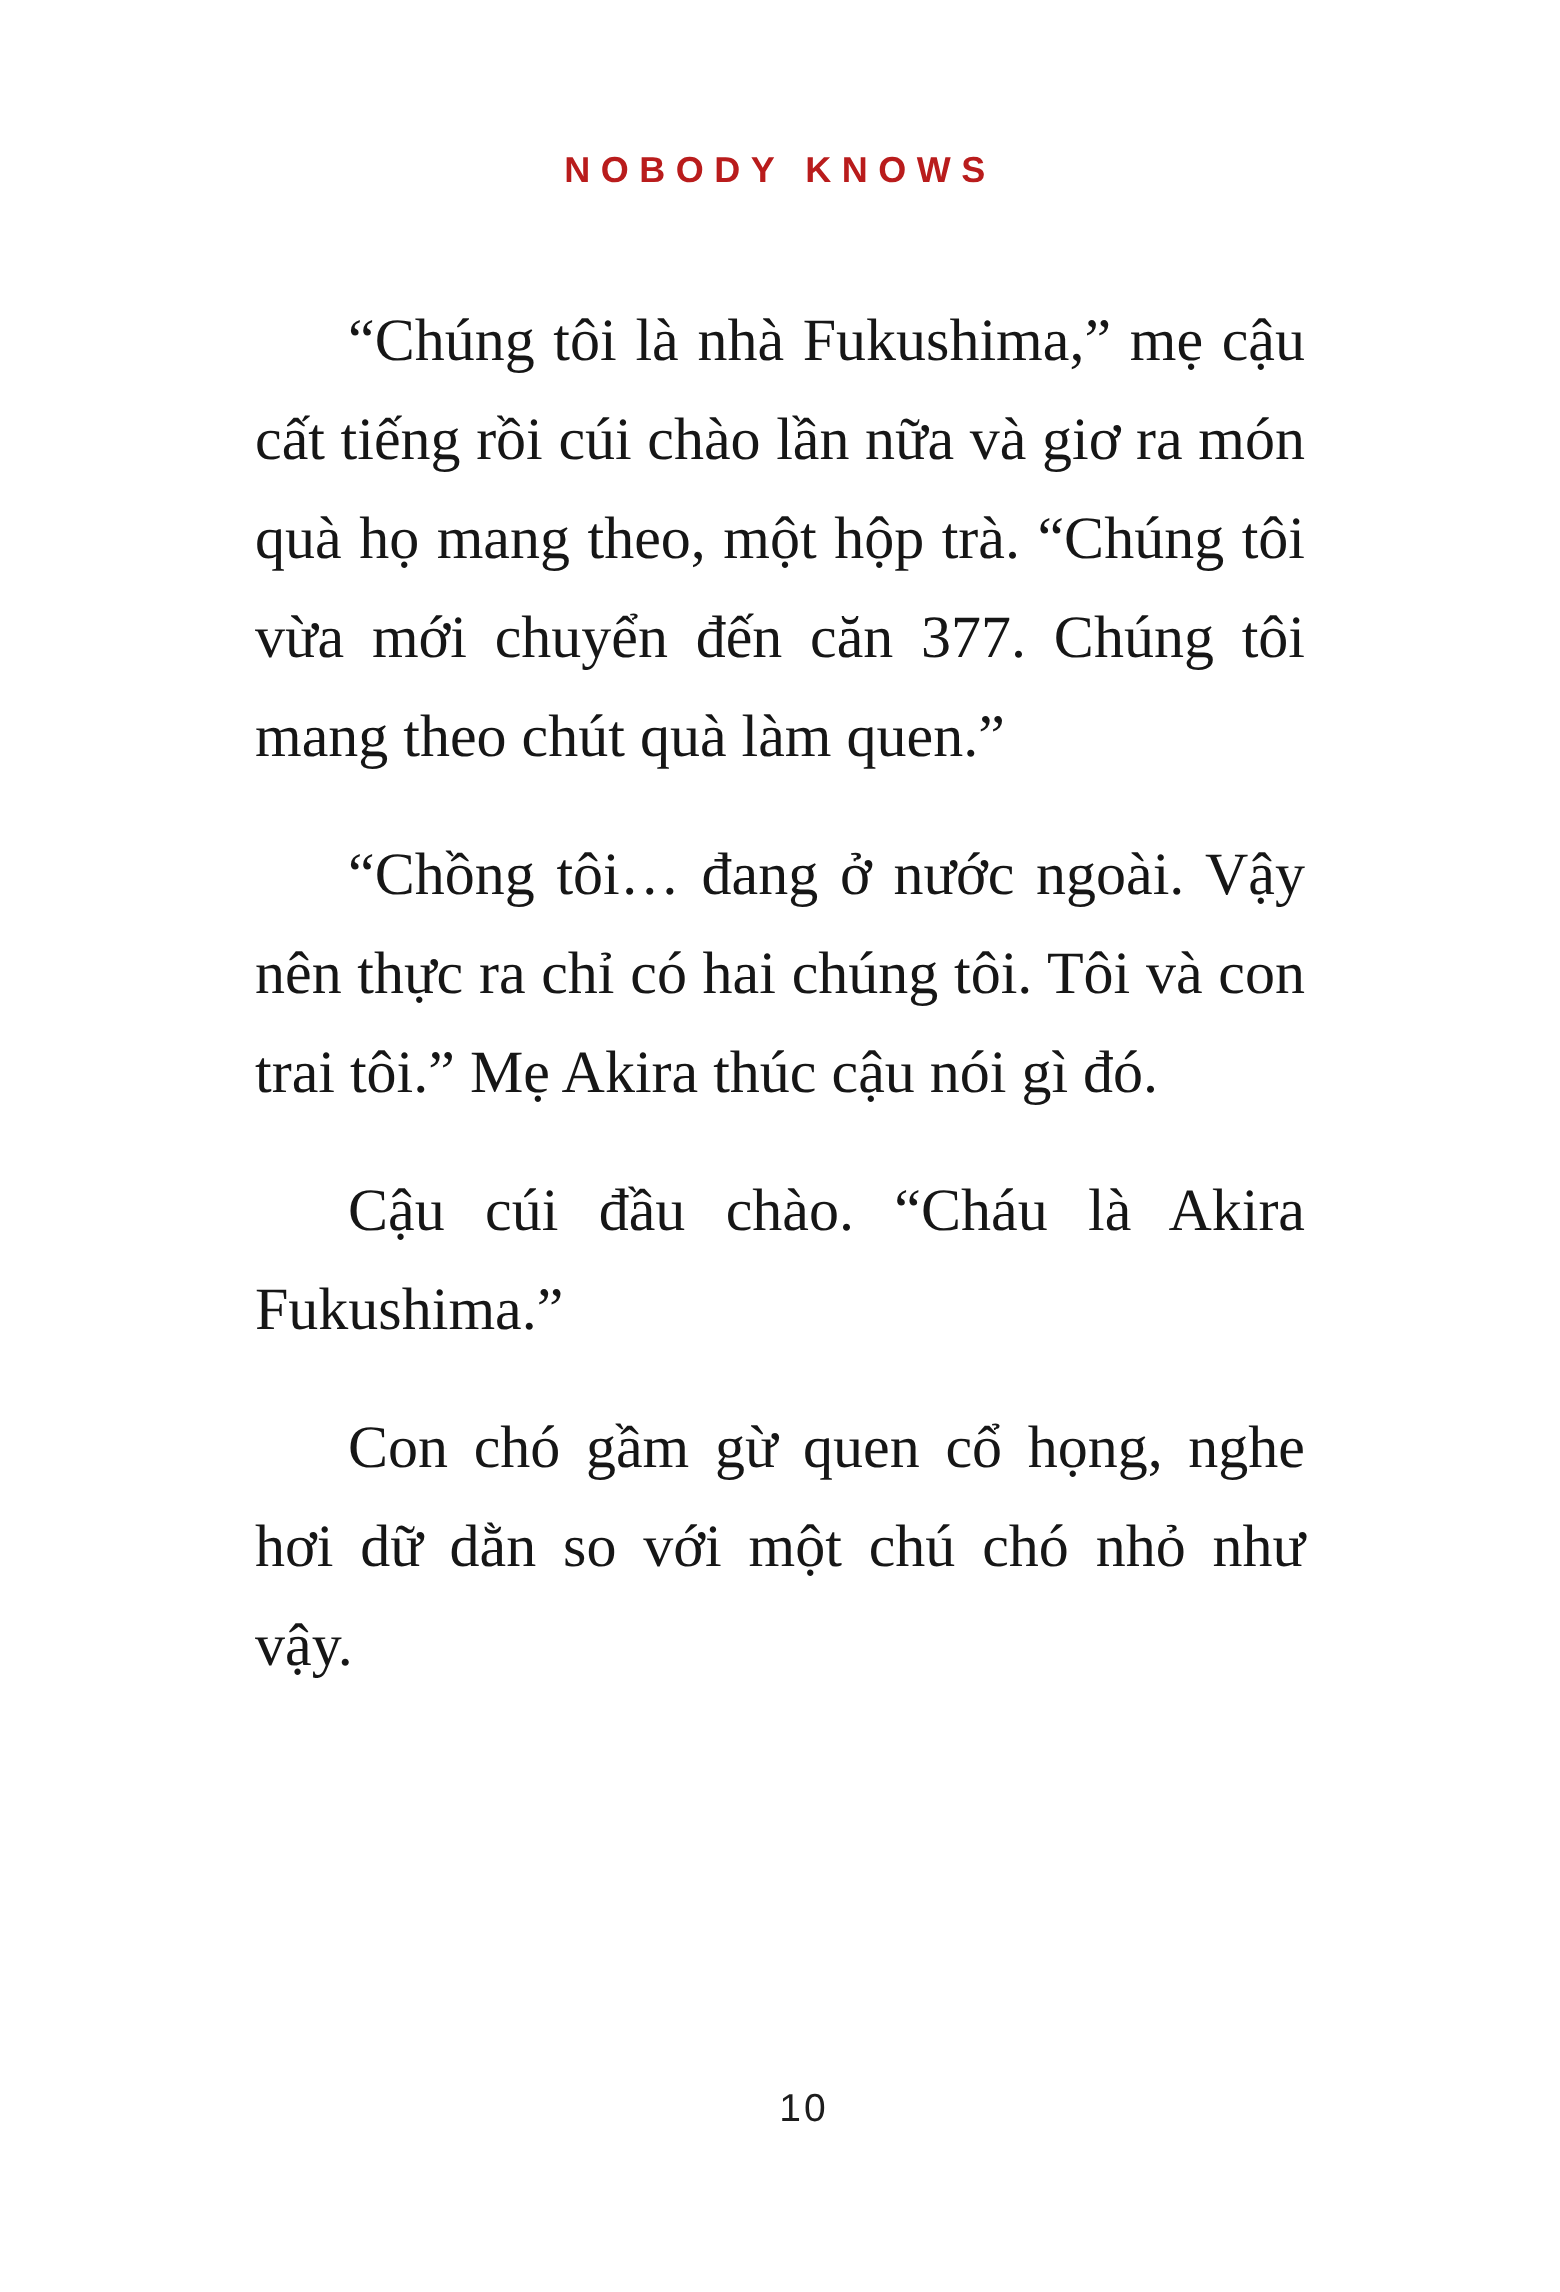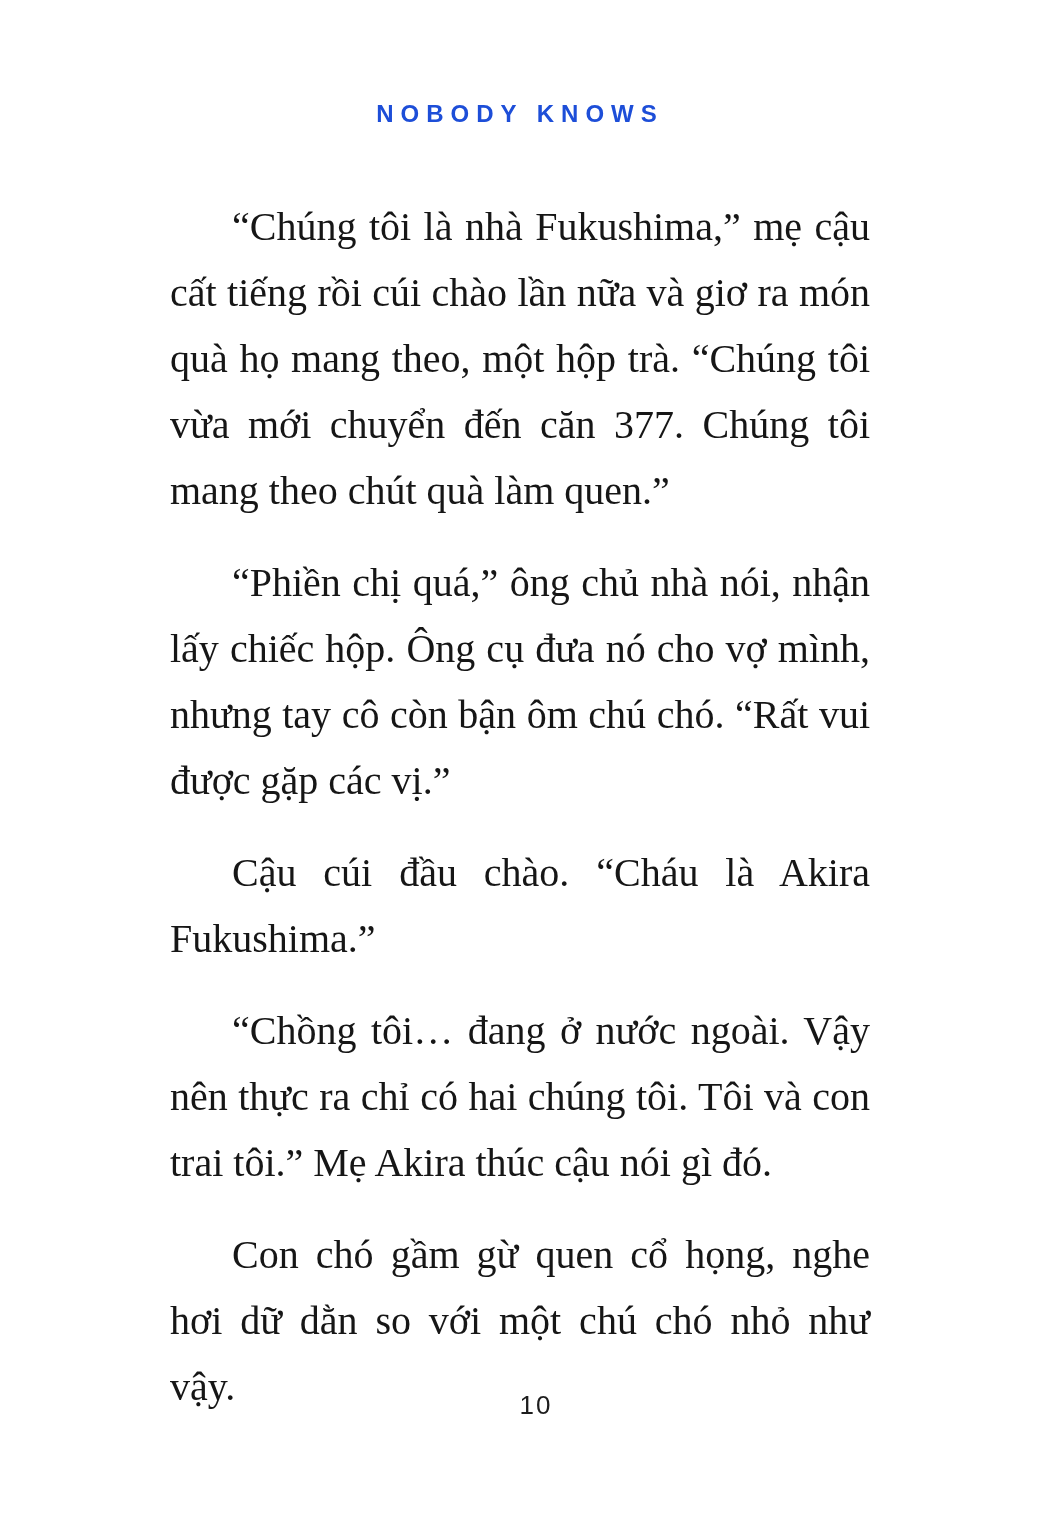--- a/index.html
+++ b/index.html
@@ -15,21 +15,21 @@
     position: relative;
     overflow: hidden;
   }
   .running-head {
     padding-top: 100px;
     text-align: center;
     font-family: "Liberation Sans", "DejaVu Sans", sans-serif;
     font-size: 24px;
     font-weight: 700;
     letter-spacing: 7px;
-    color: #1d4ed8;
+    color: #b91c1c;
   }
   .text-block {
     width: 700px;
     margin: 66px auto 0 auto;
     font-size: 40px;
     line-height: 66px;
     text-align: justify;
   }
   .text-block p {
     margin: 0 0 26px 0;
@@ -51,21 +51,20 @@
 </style>
 </head>
 <body>
 
 <div class="book-page">
 
   <div class="running-head">NOBODY KNOWS</div>
 
   <div class="text-block">
     <p>“Chúng tôi là nhà Fukushima,” mẹ cậu cất tiếng rồi cúi chào lần nữa và giơ ra món quà họ mang theo, một hộp trà. “Chúng tôi vừa mới chuyển đến căn 377. Chúng tôi mang theo chút quà làm quen.”</p>
-    <p>“Phiền chị quá,” ông chủ nhà nói, nhận lấy chiếc hộp. Ông cụ đưa nó cho vợ mình, nhưng tay cô còn bận ôm chú chó. “Rất vui được gặp các vị.”</p>
+    <p>“Chồng tôi… đang ở nước ngoài. Vậy nên thực ra chỉ có hai chúng tôi. Tôi và con trai tôi.” Mẹ Akira thúc cậu nói gì đó.</p>
     <p>Cậu cúi đầu chào. “Cháu là Akira Fukushima.”</p>
-    <p>“Chồng tôi… đang ở nước ngoài. Vậy nên thực ra chỉ có hai chúng tôi. Tôi và con trai tôi.” Mẹ Akira thúc cậu nói gì đó.</p>
     <p>Con chó gầm gừ quen cổ họng, nghe hơi dữ dằn so với một chú chó nhỏ như vậy.</p>
   </div>
 
   <div class="page-number">10</div>
 
 </div>
 
 </body></html>

